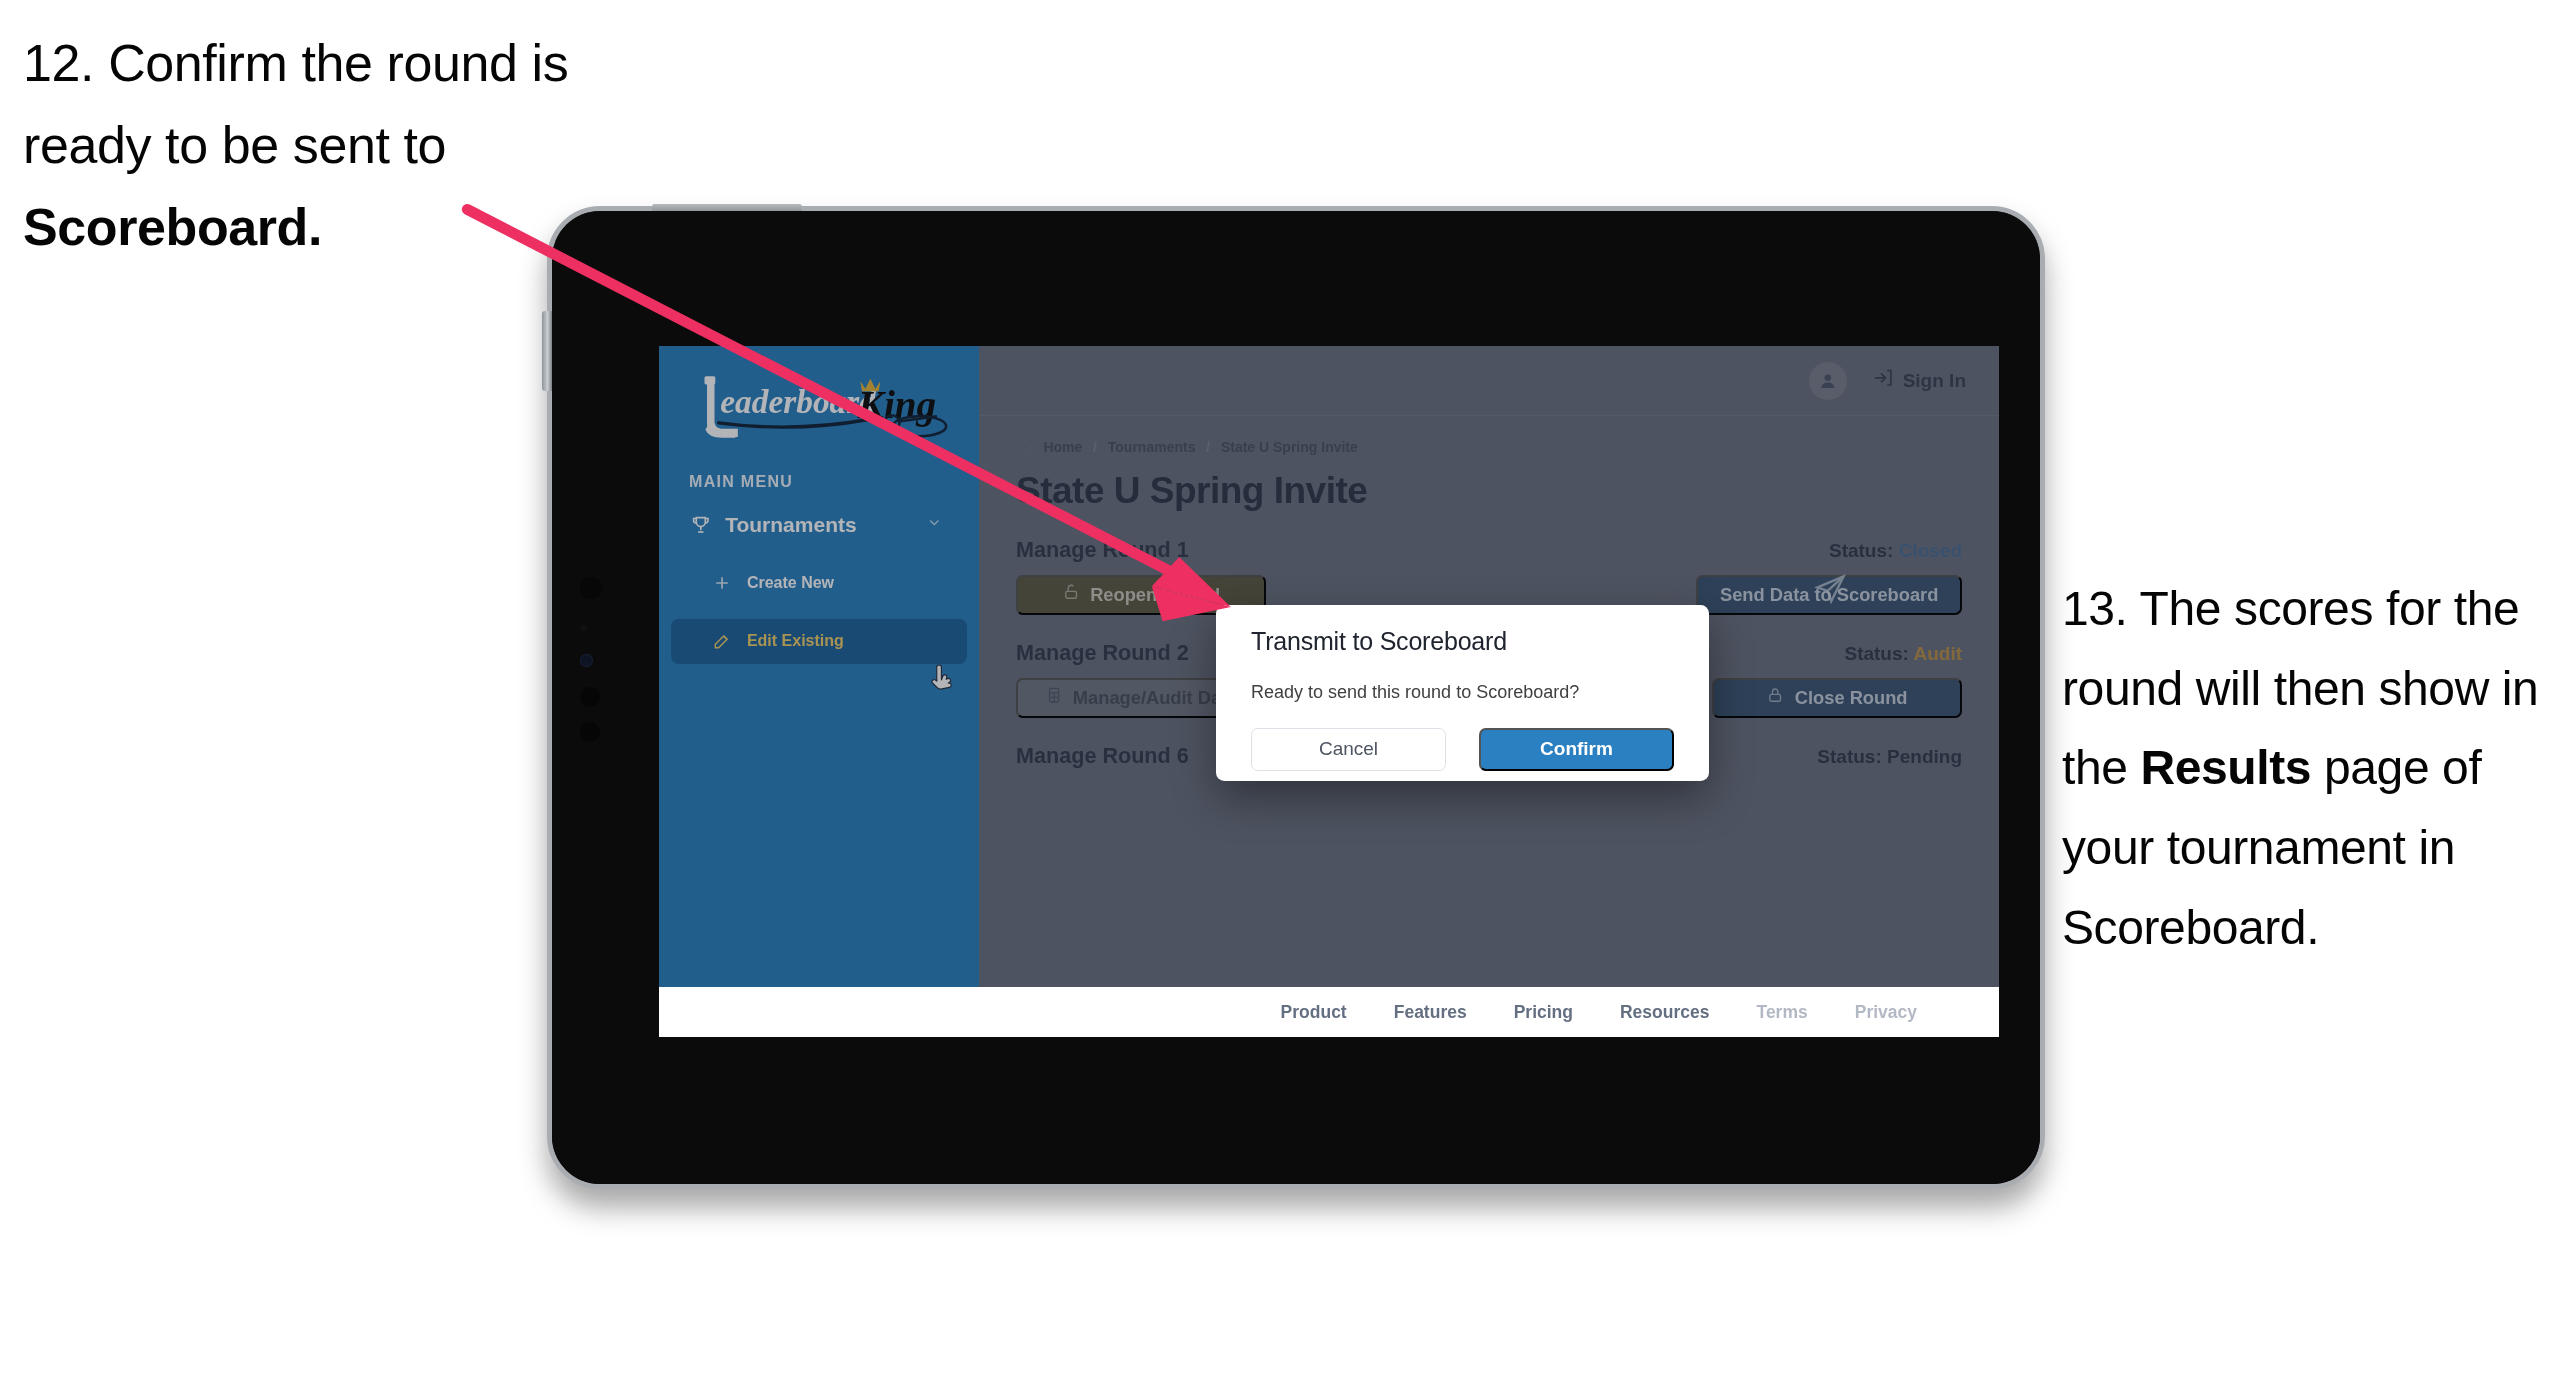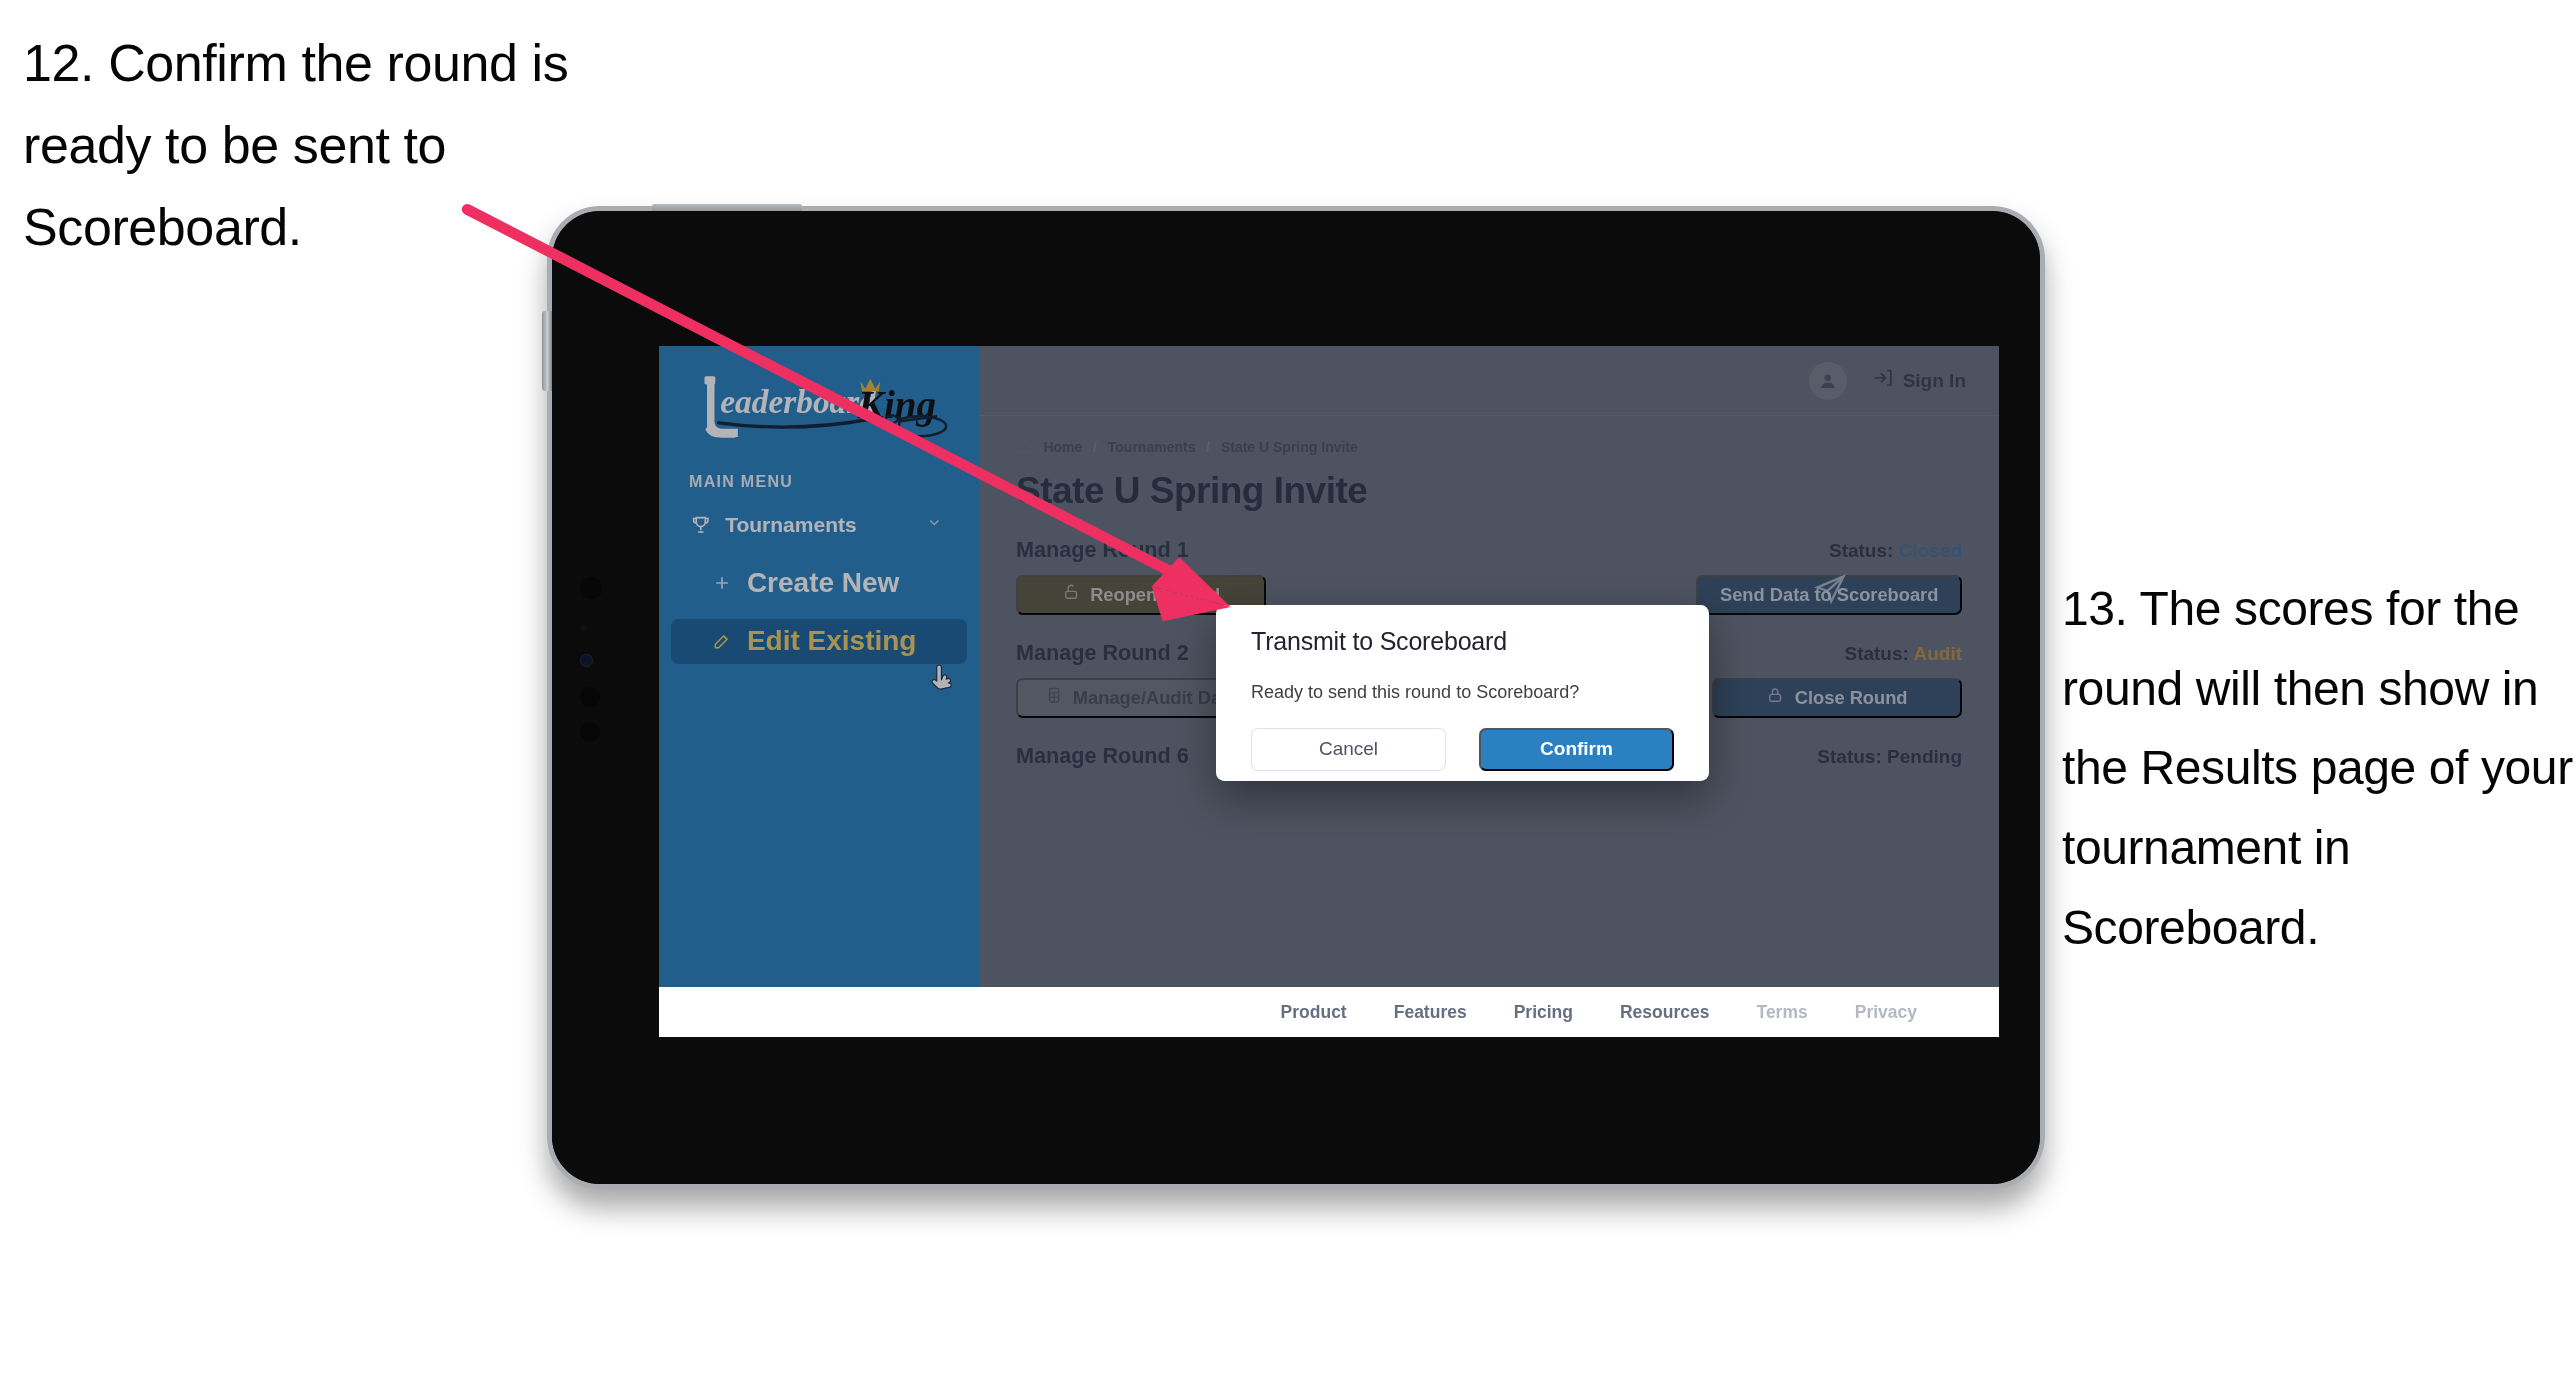--- a/index.html
+++ b/index.html
@@ -20,21 +20,21 @@
     letter-spacing: -0.4px;
   }
   #caption-left {
     left: 23px; top: 21.6px; width: 632px;
     font-size: 52px; line-height: 1.58;
   }
   #caption-right {
     left: 2062px; top: 569px; width: 516px;
     font-size: 48px; line-height: 1.66;
   }
-  .caption b { font-weight: 400; }
+  .caption b { font-weight: 700; }
 
   
   #arrow-annotation {
     position: absolute; left: 399px; top: 166px;
     width: 915px; height: 516px; pointer-events: none;
   }
 
   
   #tablet {
     position: absolute;
@@ -108,21 +108,21 @@
   .nav-row {
     display: flex; align-items: center;
     height: 45px;
     margin: 11.6px 11.6px 0 11.6px;
     padding-left: 18.3px;
     border-radius: 7.5px;
     font-size: 21px; font-weight: 700;
     color: #ffffff;
     gap: 13.3px;
   }
-  .nav-row.sub { margin-top: 13.3px; padding-left: 40px; font-size: 28px; }
+  .nav-row.sub { margin-top: 13.3px; padding-left: 40px; font-size: 16px; }
   .nav-row.active { background: #1d639c; }
   .nav-row.active .nav-label { color: #f0cf6b; }
   .nav-ico { display: inline-flex; width: 23px; height: 23px; align-items: center; justify-content: center; }
   #chevron-tournaments { position: absolute; right: 21.6px; top: 0; }
   #nav-tournaments-row { position: relative; }
 
   
   #hand-cursor { position: absolute; left: 268px; top: 318px; width: 28px; height: 35px; }
 
   

